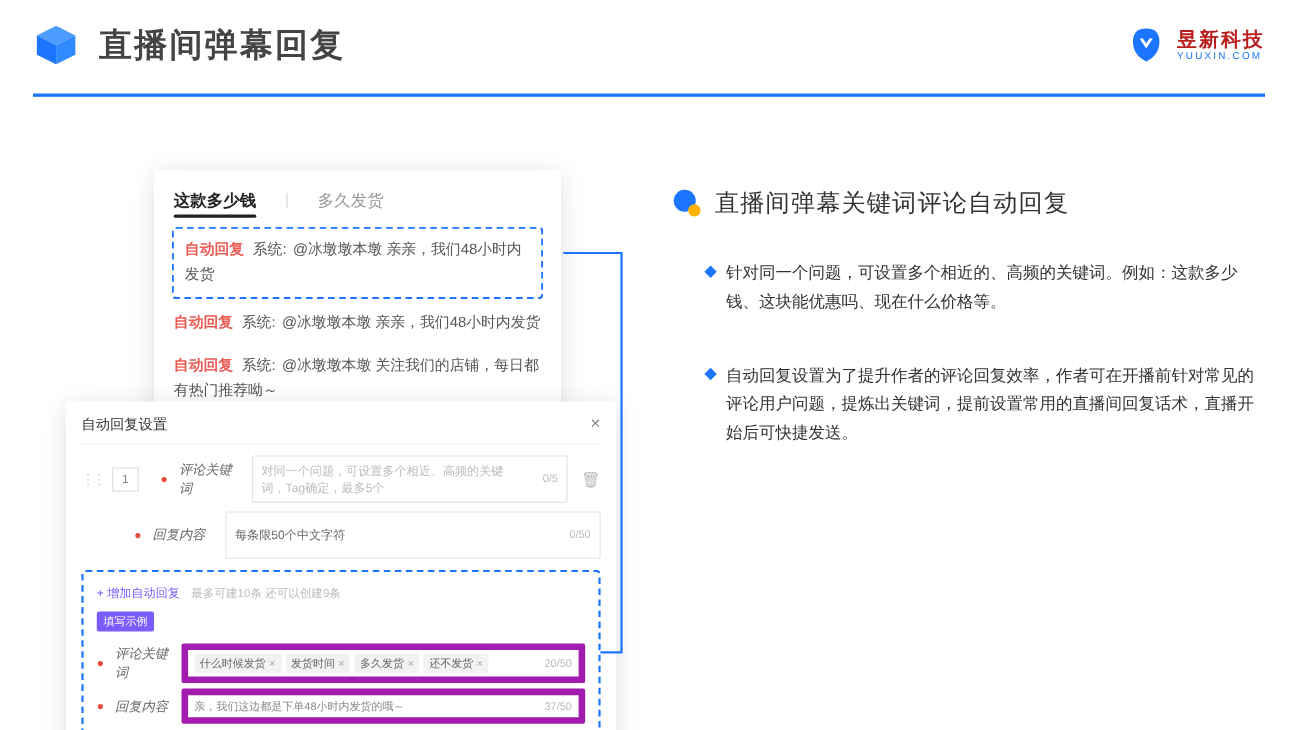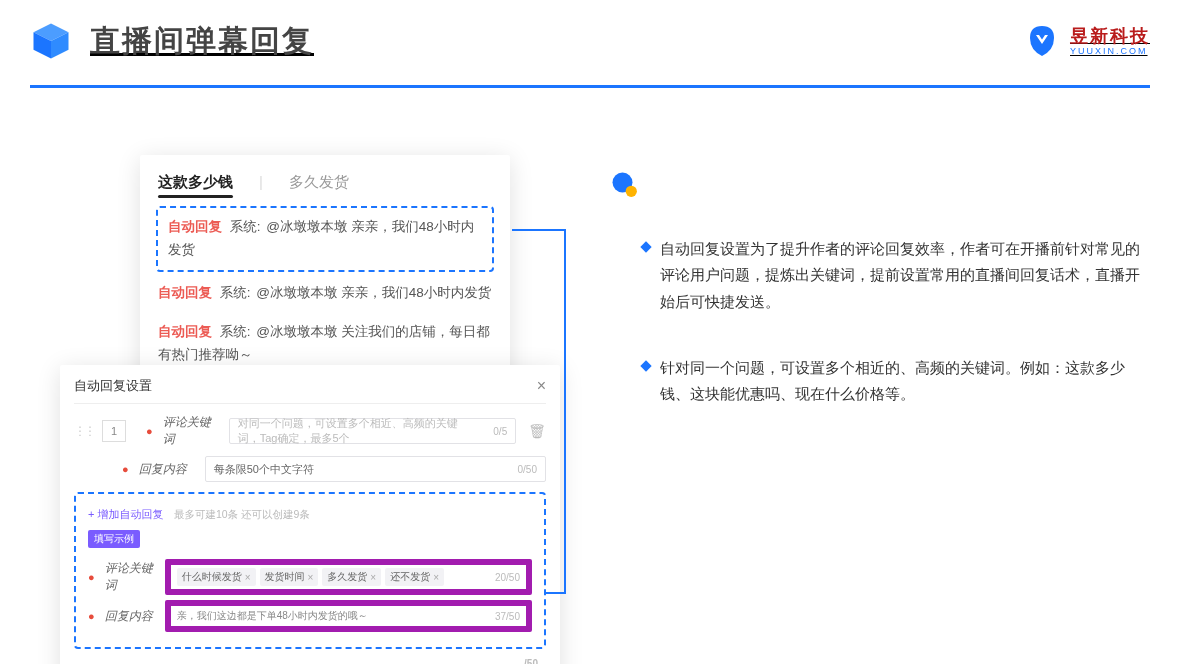--- a/index.html
+++ b/index.html
@@ -13,21 +13,20 @@
   }
   
   .header {
     position: absolute;
     top: 20px;
     left: 30px;
     right: 30px;
     display: flex;
     align-items: center;
     justify-content: space-between;
-    text-decoration: underline;
   }
   .header-left { display: flex; align-items: center; gap: 18px; }
   .cube-icon {
     width: 42px; height: 42px;
     transform: rotate(0deg);
   }
   .page-title {
     font-size: 30px;
     font-weight: 600;
     color: #444;
@@ -93,21 +92,21 @@
   }
   .settings-head { display: flex; justify-content: space-between; align-items: center;
     font-size: 13px; color:#333; border-bottom: 1px solid #eee; padding-bottom: 8px; margin-bottom: 10px;}
   .close-x { color:#888; font-size: 16px; }
   .form-row { display:flex; align-items:center; gap:8px; margin: 8px 0; }
   .row-num-box { width:24px; height:22px; border:1px solid #ddd; font-size:11px; display:flex;align-items:center;justify-content:center; color:#888;}
   .drag-dots { color:#ccc; font-size:12px; letter-spacing:-2px; }
   .req-dot { color:#e74c3c; font-size:11px; margin-right:2px;}
   .field-label { font-size:12px; color:#666; width:58px; flex:none;font-style:italic; }
   .faux-input {
-    flex:1; border:1px solid #e2e2e6; border-radius:2px; height:26px;
+    flex:1; border:1px solid #e2e2e6; border-radius:2px; height:43px;
     font-size:11px; color:#bbb; display:flex; align-items:center; padding:0 8px;
     justify-content:space-between; background:#fff;gap:16px;
   }
   .faux-input.dark { color:#666; }
   .counter { color:#bbb; font-size:10px; }
   .trash { color:#bbb; font-size:14px; margin-left:4px; }
   .dashed-section {
     border:2px dashed #1B75FF; border-radius:4px;
     padding:10px 12px; margin-top:10px;
     z-index:3; position:relative; background:#fff;
@@ -259,24 +258,25 @@
     </div>
   </div>
 </div>
 
 <div class="right-col">
   <div class="sect-head">
     <svg class="bubble-icon" viewBox="0 0 48 48">
       <circle cx="20" cy="20" r="16" fill="#1B75FF"></circle>
       <circle cx="34" cy="34" r="9" fill="#FFB300"></circle>
     </svg>
+    <div class="sect-title">直播间弹幕关键词评论自动回复</div>
+  </div>
+
+  <div class="bullet">
+    <div class="diamond"></div>
+    <div class="bullet-text">针对同一个问题，可设置多个相近的、高频的关键词。例如：这款多少钱、这块能优惠吗、现在什么价格等。</div>
   </div>
 
   <div class="bullet">
     <div class="diamond"></div>
     <div class="bullet-text">自动回复设置为了提升作者的评论回复效率，作者可在开播前针对常见的评论用户问题，提炼出关键词，提前设置常用的直播间回复话术，直播开始后可快捷发送。</div>
   </div>
-
-  <div class="bullet">
-    <div class="diamond"></div>
-    <div class="bullet-text">针对同一个问题，可设置多个相近的、高频的关键词。例如：这款多少钱、这块能优惠吗、现在什么价格等。</div>
-  </div>
 </div>
 
 </body></html>

